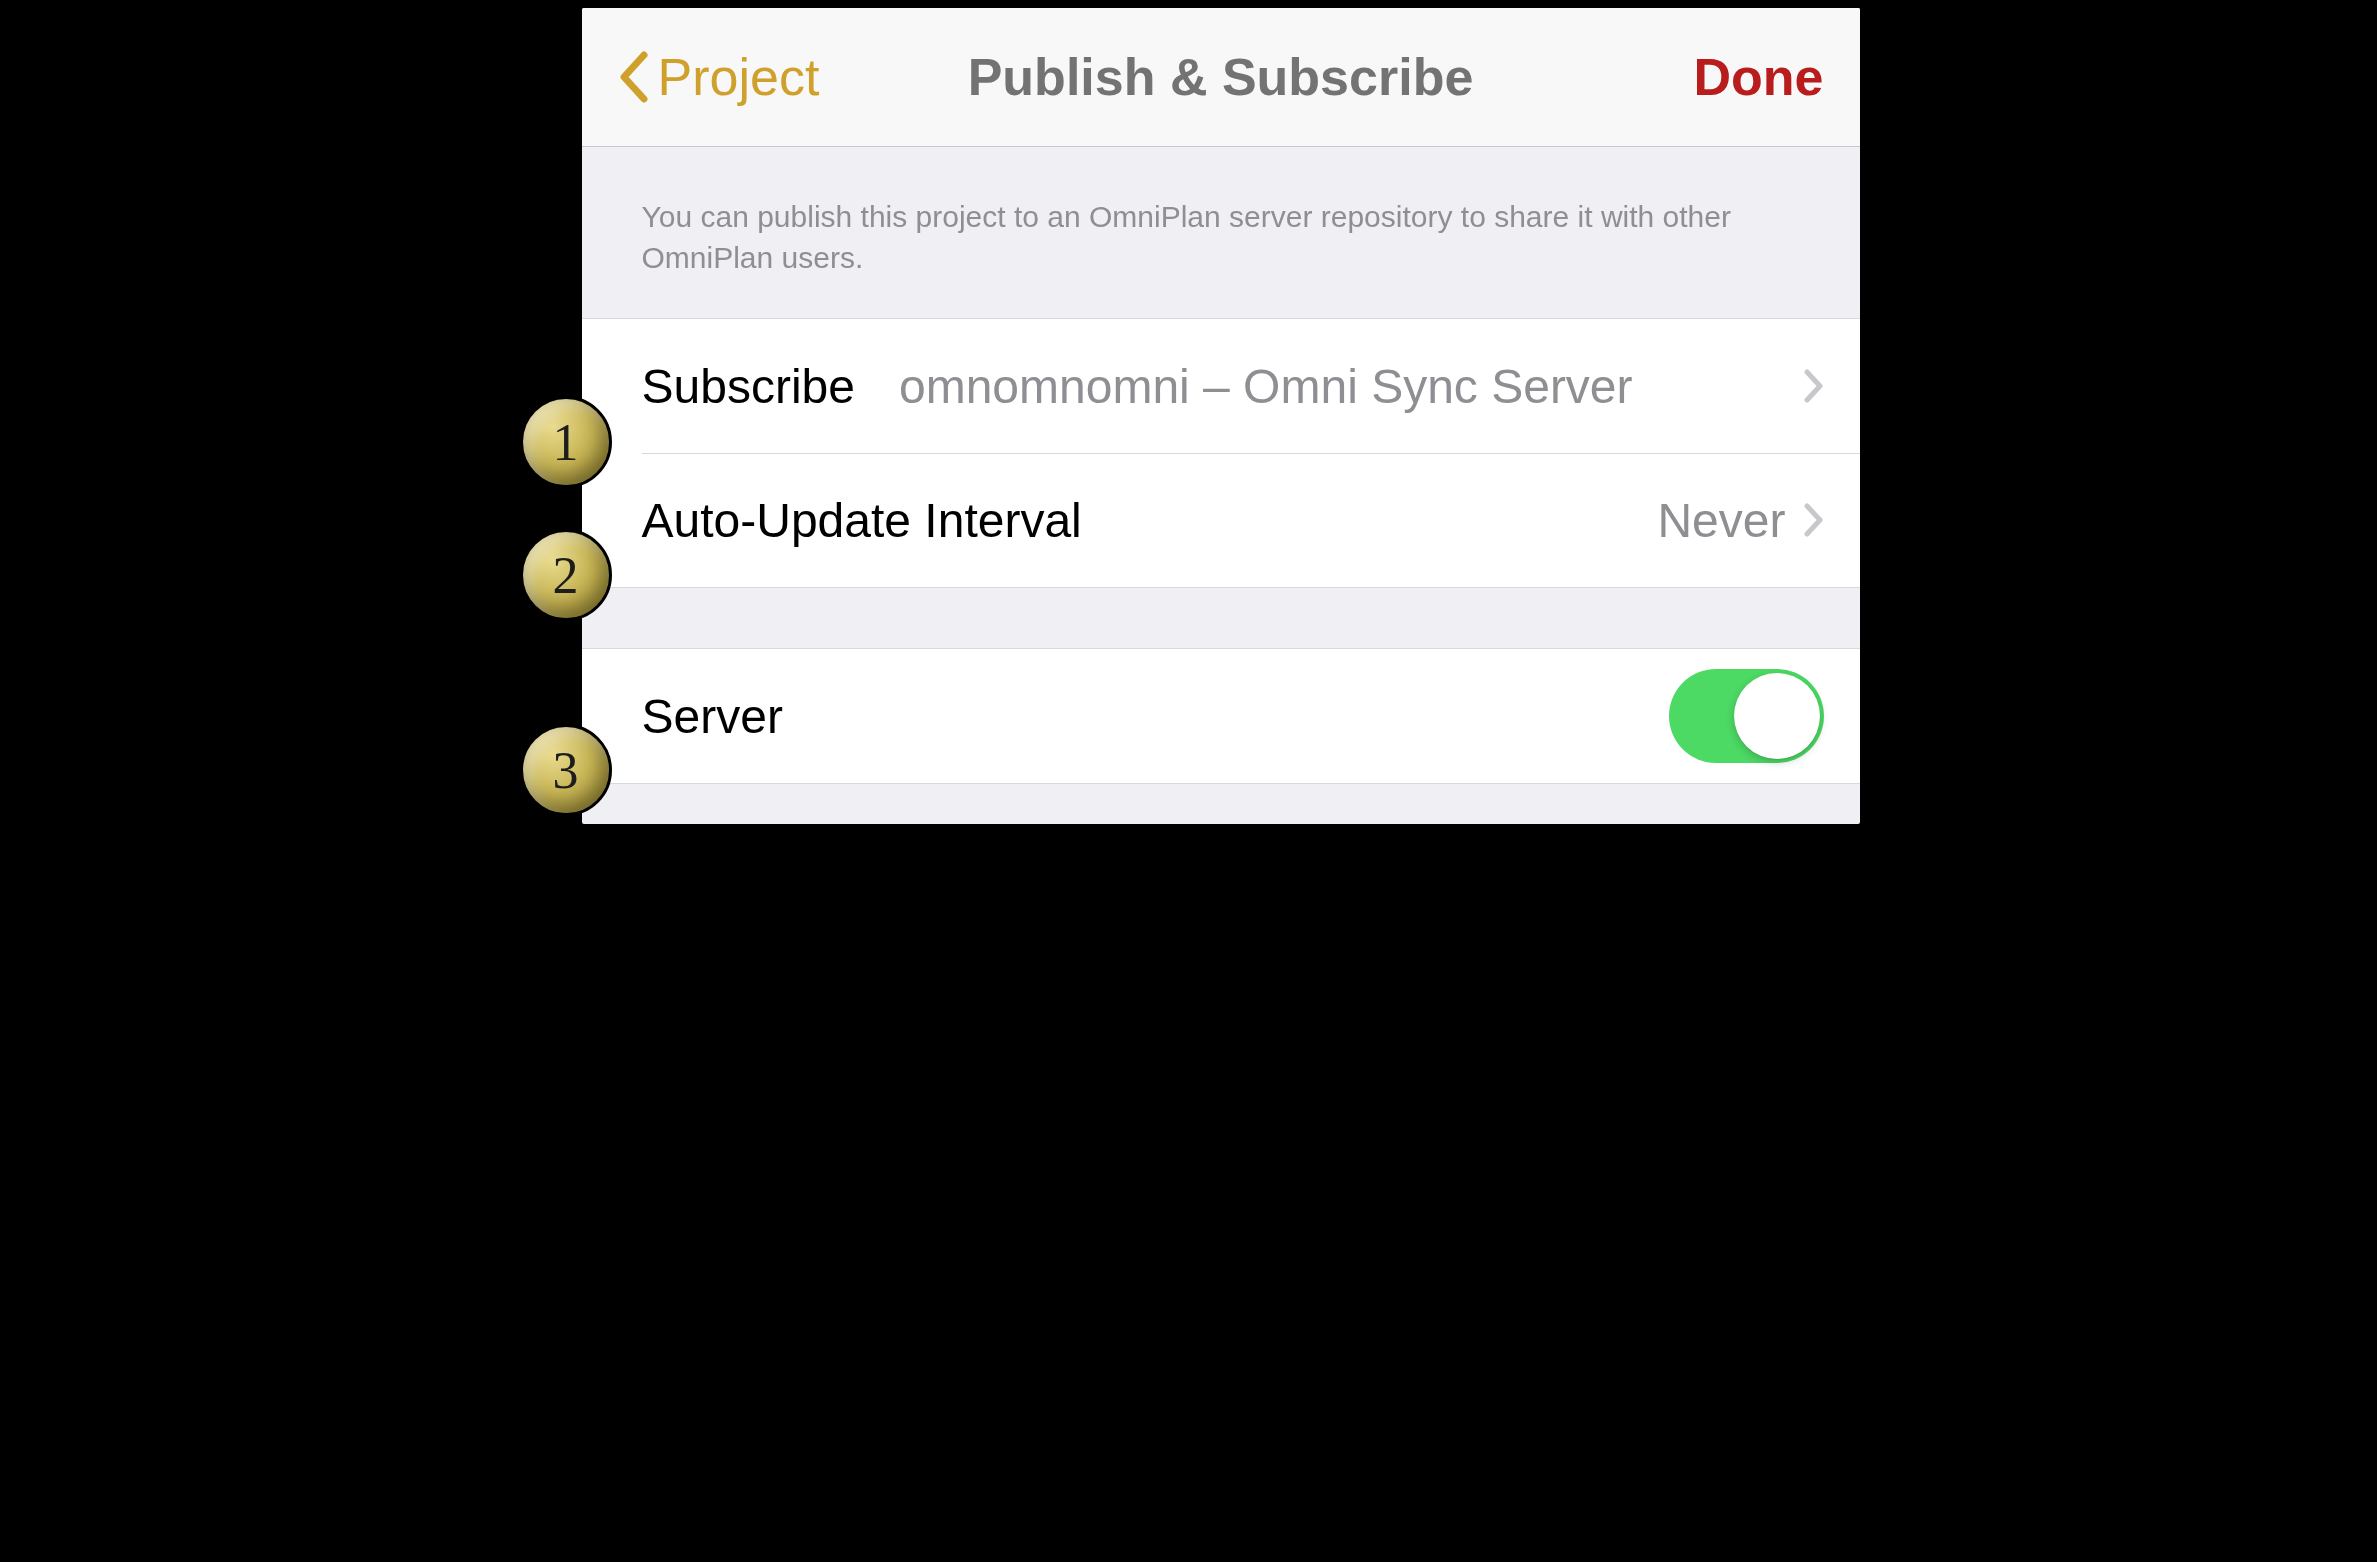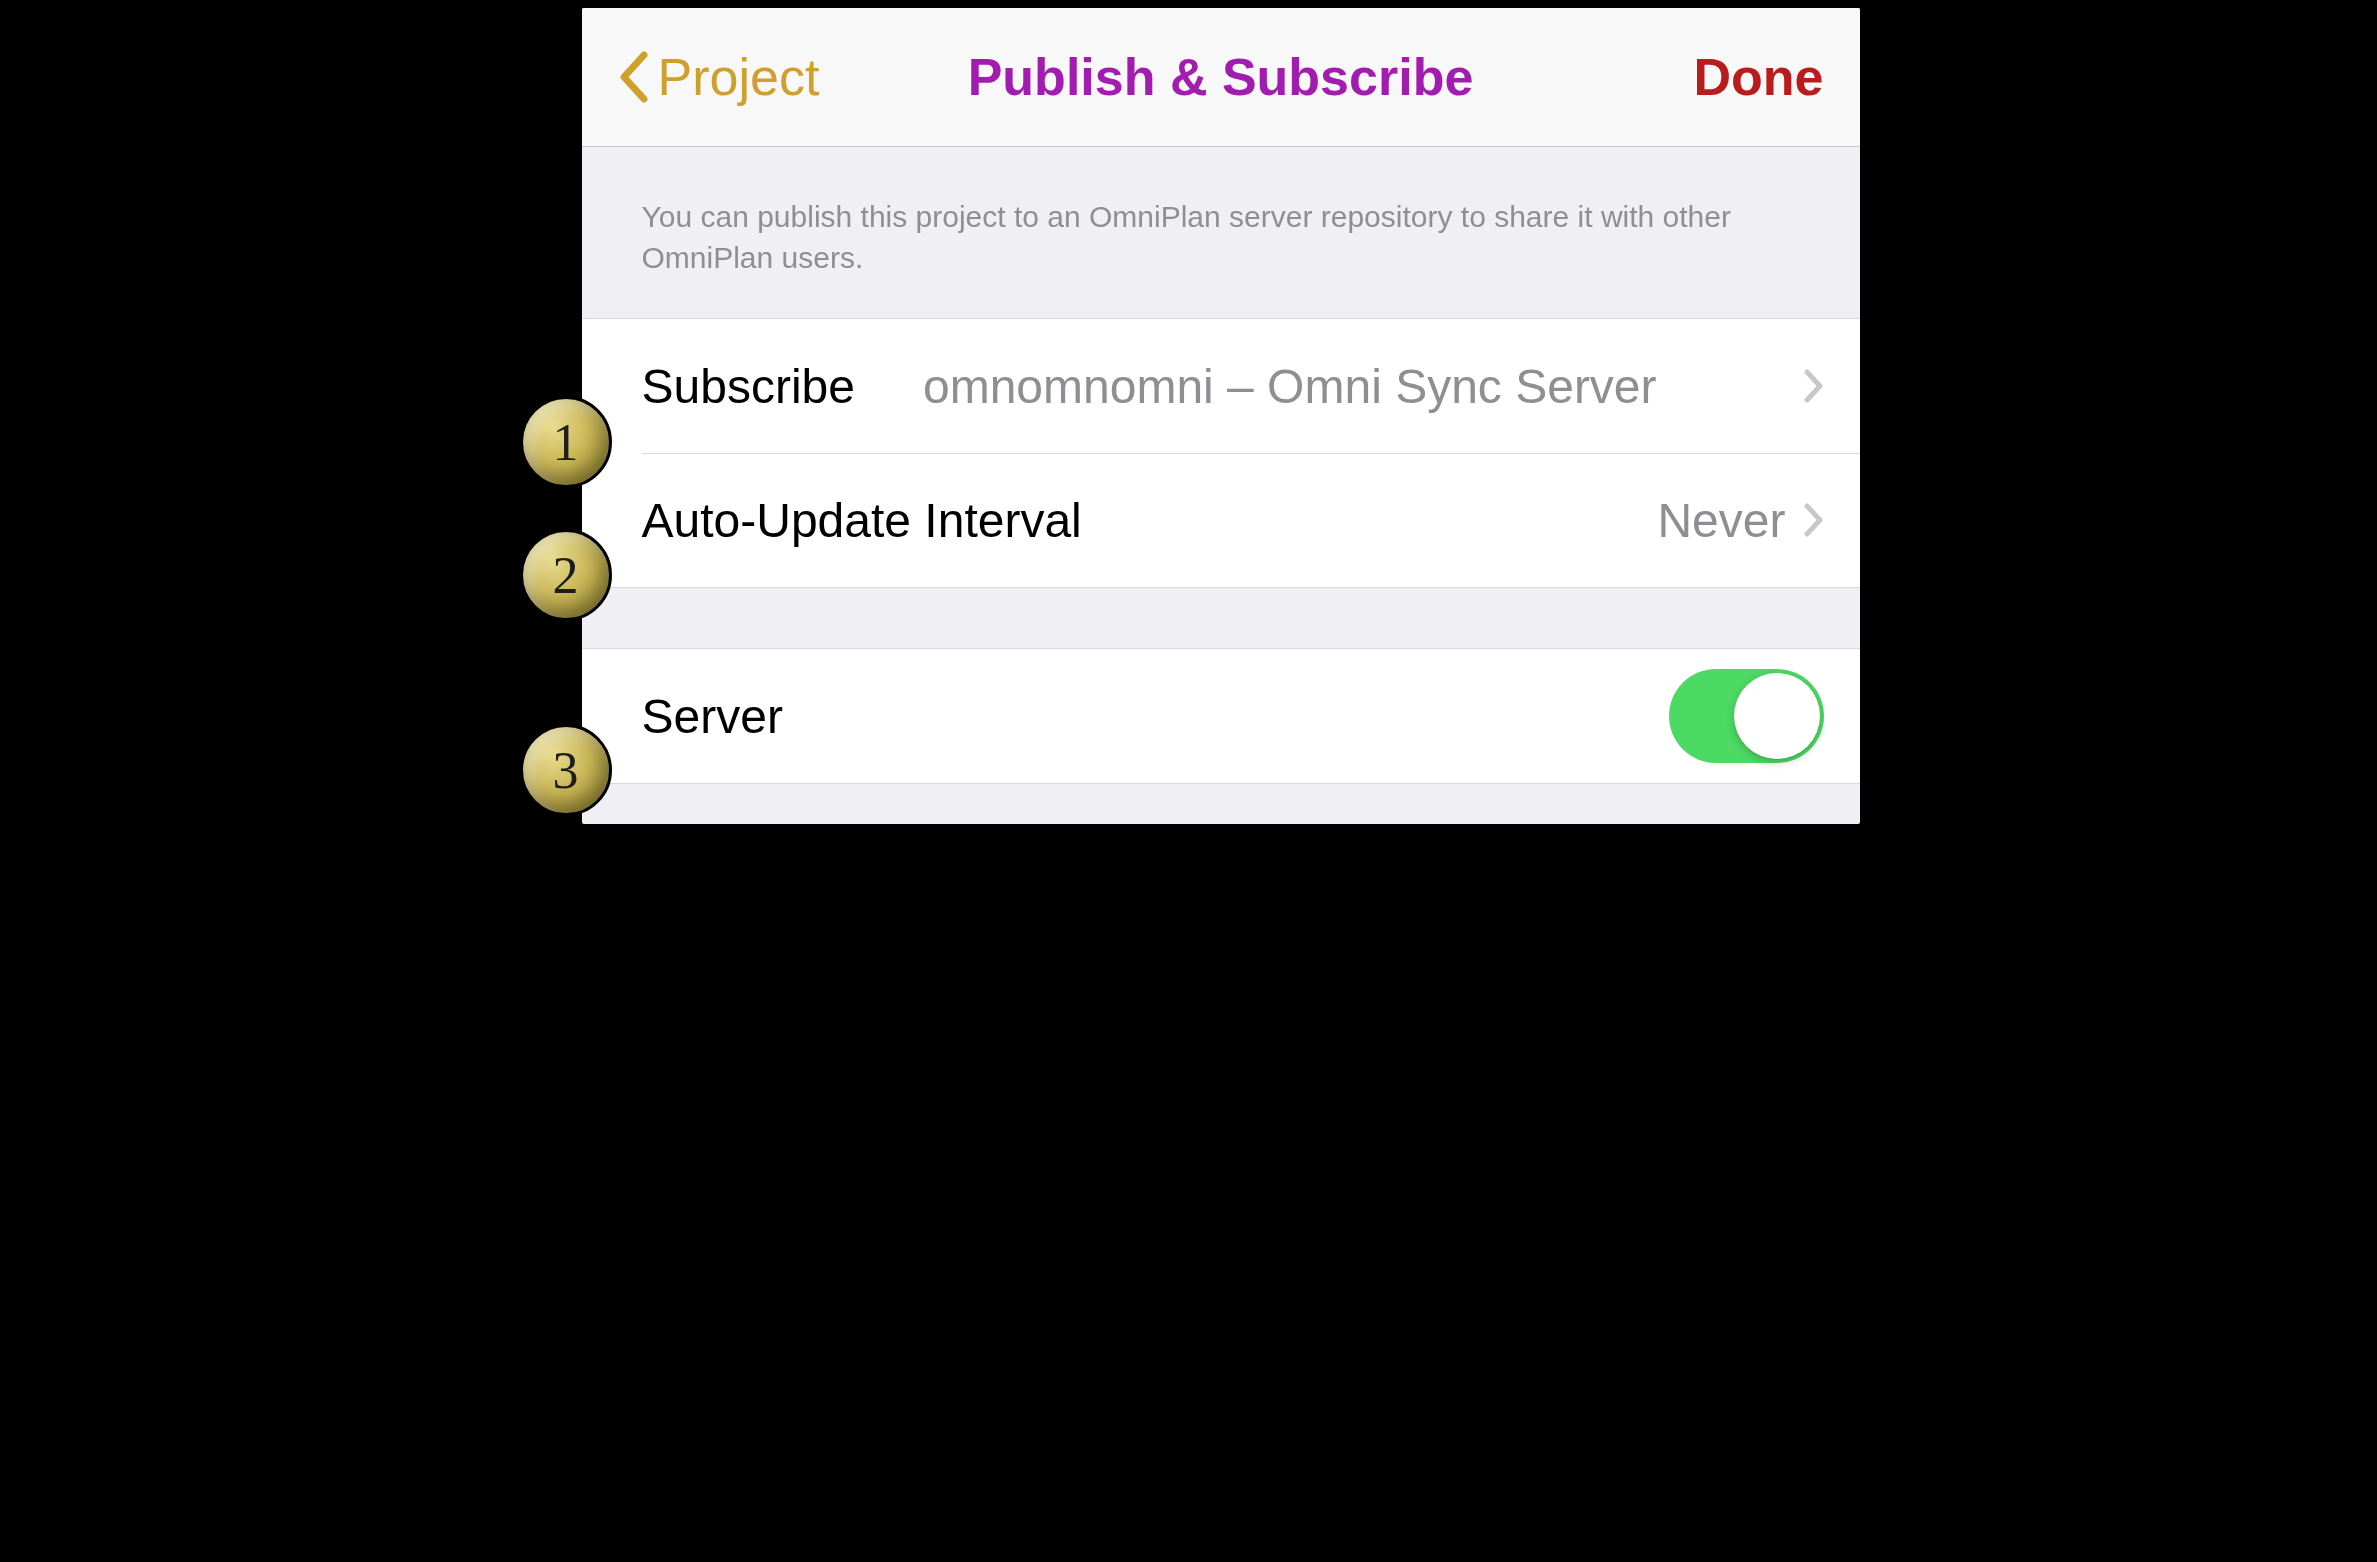--- a/index.html
+++ b/index.html
@@ -43,21 +43,21 @@
       font-size: 52px;
       font-weight: 400;
       cursor: pointer;
     }
     .nav-back-chevron {
       width: 30px;
       height: 52px;
       margin-right: 10px;
     }
     .nav-title {
-      color: #a21caf;
+      color: #737373;
       font-size: 52px;
       font-weight: 600;
       position: absolute;
       left: 50%;
       transform: translateX(-50%);
     }
     .nav-done {
       color: #b91c1c;
       font-size: 52px;
       font-weight: 600;
@@ -103,21 +103,21 @@
       font-size: 48px;
     }
     .row-value-wrap {
       display: flex;
       align-items: center;
       gap: 18px;
     }
     .row-value-inline {
       color: #8e8e93;
       font-size: 48px;
-      margin-left: 68px;
+      margin-left: 44px;
       text-align: right;
     }
     .row-value-detail {
       color: #8e8e93;
       font-size: 48px;
     }
     .chevron-right {
       width: 20px;
       height: 34px;
       flex-shrink: 0;

